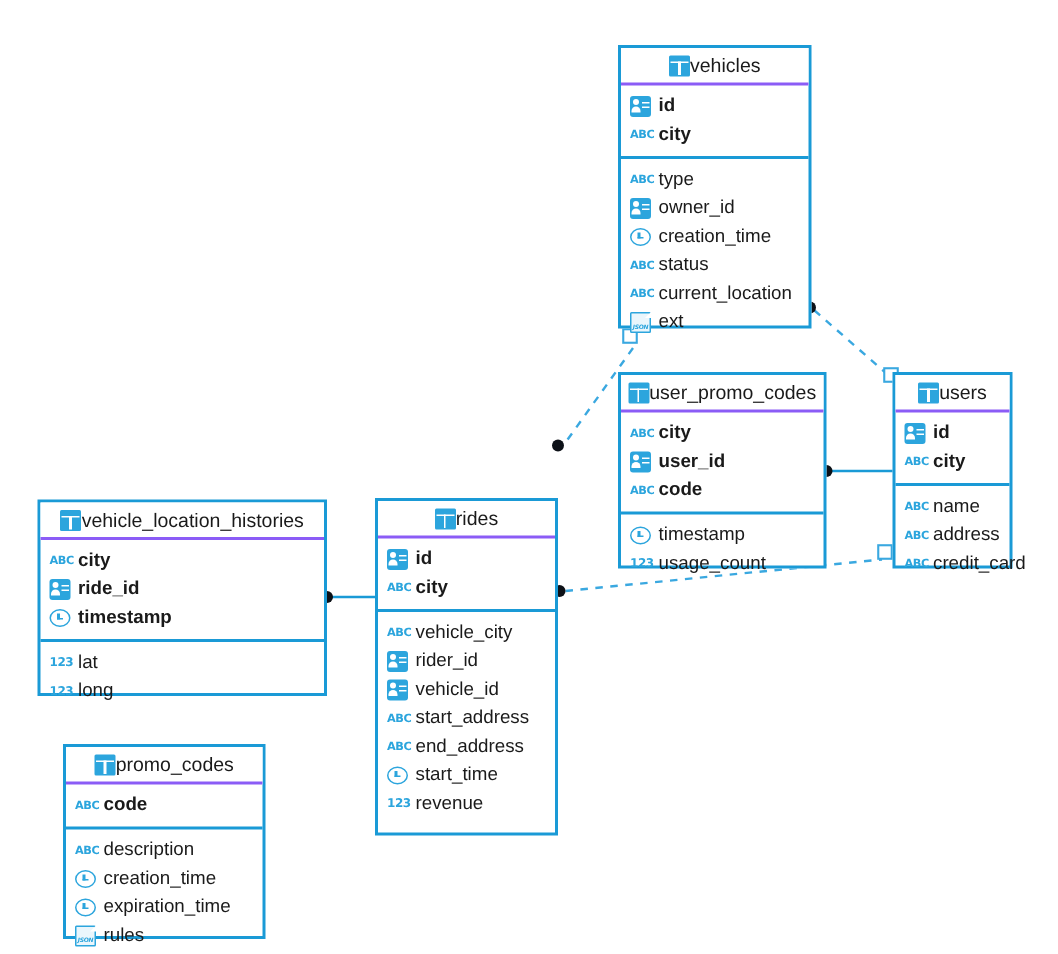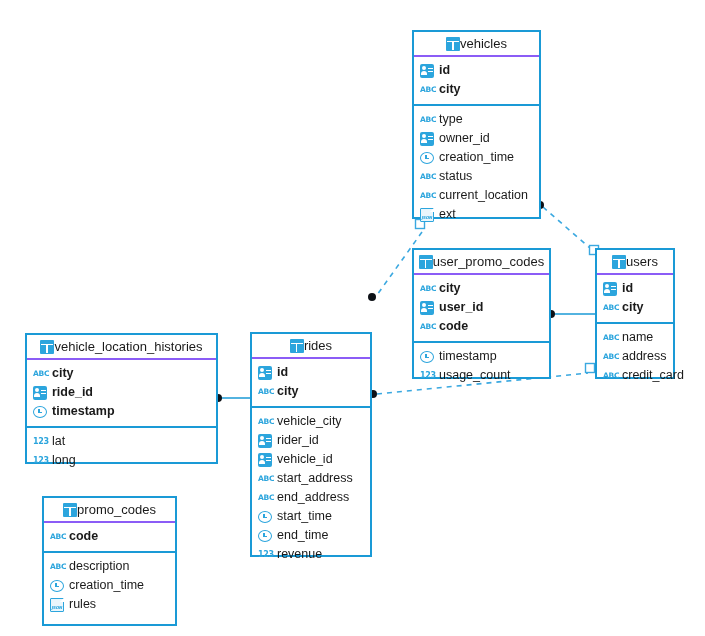--- a/index.html
+++ b/index.html
@@ -306,24 +306,20 @@
           </div>
           <div class="row">
             <span class="ic ic-abc">ABC</span>
             <span class="label">end_address</span>
           </div>
           <div class="row">
             <span class="ic ic-clock"></span>
             <span class="label">start_time</span>
           </div>
           <div class="row">
-            <span class="ic ic-clock"></span>
-            <span class="label">end_time</span>
-          </div>
-          <div class="row">
             <span class="ic ic-num">123</span>
             <span class="label">revenue</span>
           </div>
         </div>
       </div>
       <div class="table" style="left: 25px; top: 333px; width: 193px; height: 131px;">
         <div class="t-header">
           <span class="ic ic-table"></span>
           <span class="t-title">vehicle_location_histories</span>
         </div>
@@ -368,20 +364,24 @@
         <div class="t-section cols">
           <div class="row">
             <span class="ic ic-abc">ABC</span>
             <span class="label">description</span>
           </div>
           <div class="row">
             <span class="ic ic-clock"></span>
             <span class="label">creation_time</span>
           </div>
           <div class="row">
+            <span class="ic ic-clock"></span>
+            <span class="label">expiration_time</span>
+          </div>
+          <div class="row">
             <span class="ic ic-json">
               <i>JSON</i>
             </span>
             <span class="label">rules</span>
           </div>
         </div>
       </div>
     </div>
 </div>
 

